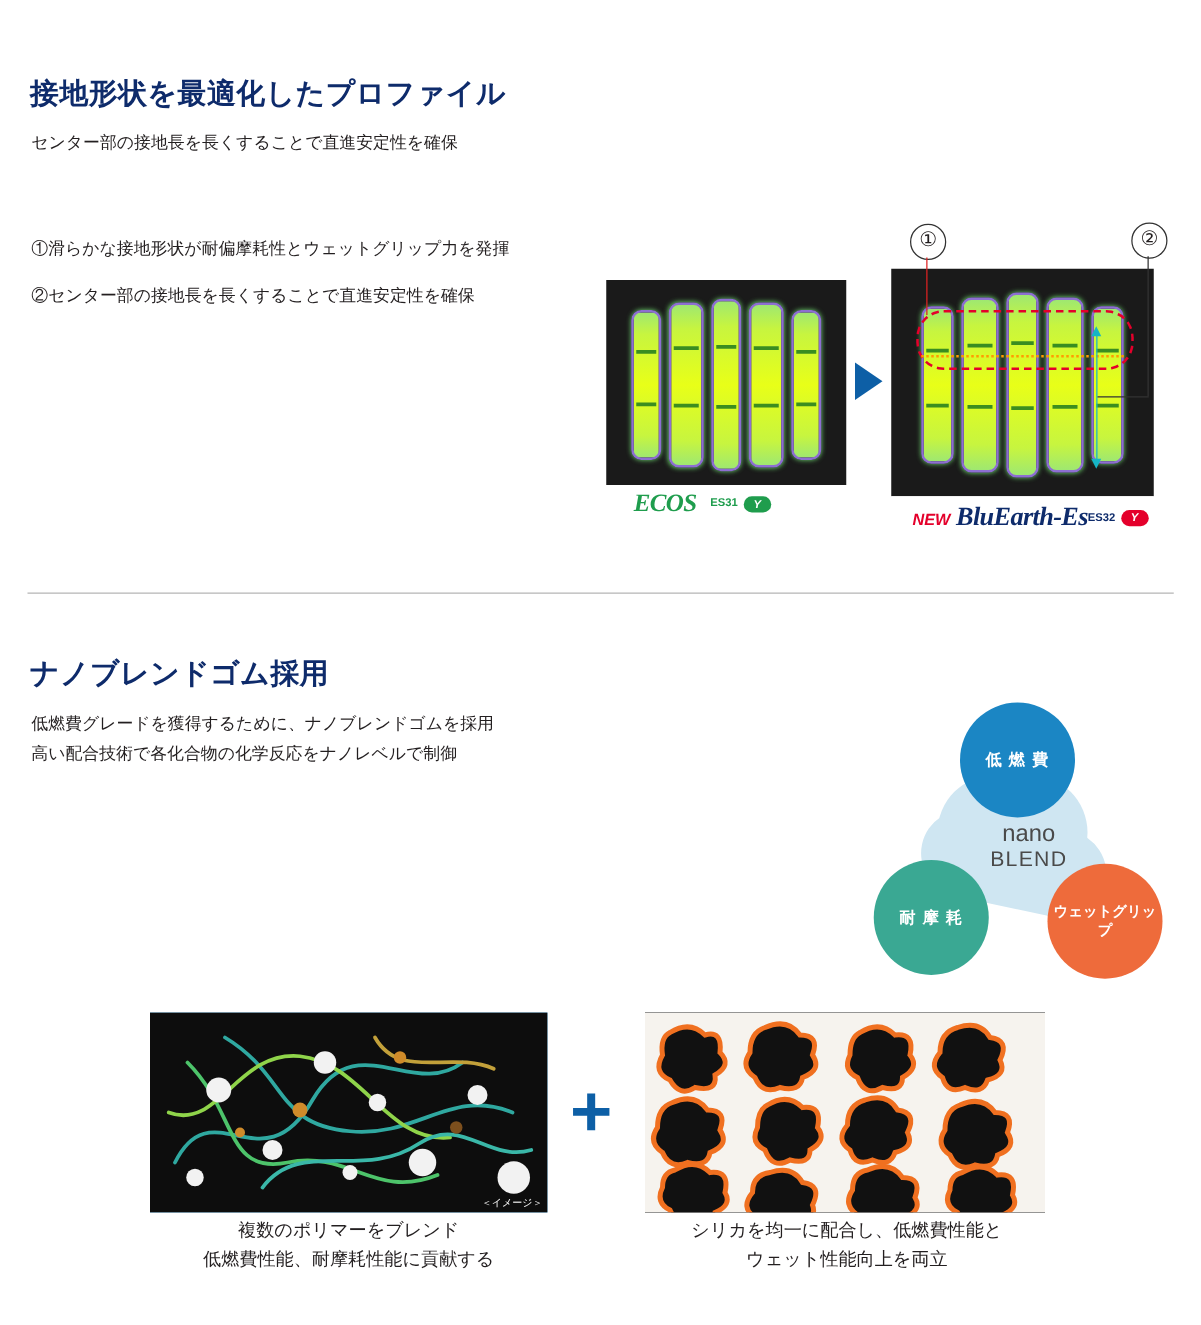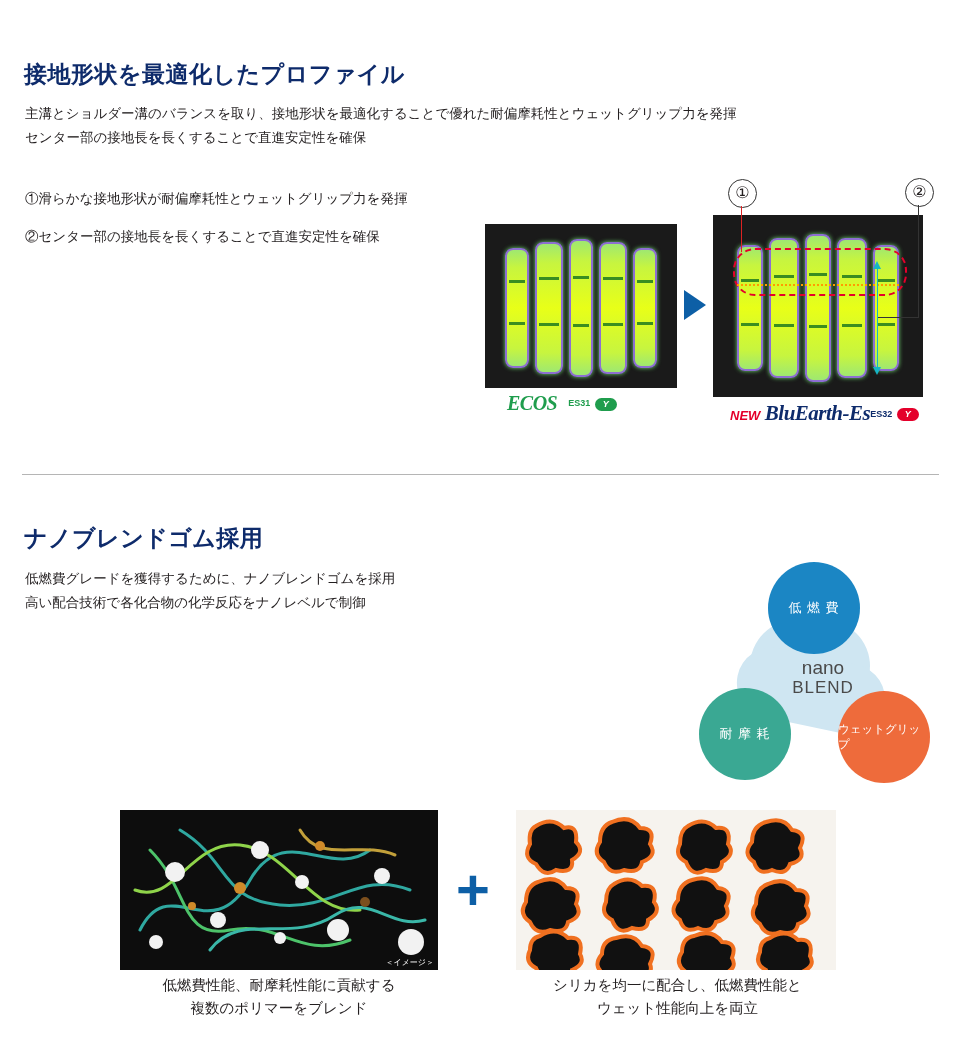--- a/index.html
+++ b/index.html
@@ -204,21 +204,22 @@
   .blob {
     position: absolute;
     width: 92px; height: 92px;
     border-radius: 50%;
     color: #fff;
     display: flex;
     align-items: center;
     justify-content: center;
     font-size: 13px;
     letter-spacing: 1px;
-    text-align: left;
+    text-align: center;
+    font-weight: bold;
   }
   #blob-top   { left: 78px; top: 2px;   background: #1b86c4; }
   #blob-left  { left: 9px;  top: 128px; background: #3aa893; }
   #blob-right { left: 148px;top: 131px; background: #ee6b3b; font-size: 11.5px; letter-spacing: 0; }
   .blob-link {
     position: absolute;
     background: #cfe6f2;
   }
   .nano-center {
     position: absolute;
@@ -274,21 +275,20 @@
   #cap-right { left: 505px; top: 962px; width: 345px; }
 </style>
 </head>
 <body>
 
 <div class="page">
 
   <h2 class="section-title" id="sec1-title">接地形状を最適化したプロファイル</h2>
 
   <div class="body-text" id="sec1-lead">
-    <div>主溝とショルダー溝のバランスを取り、接地形状を最適化することで優れた耐偏摩耗性とウェットグリップ力を発揮</div>
     <div>センター部の接地長を長くすることで直進安定性を確保</div>
   </div>
 
   <div class="body-text" id="sec1-note1">①滑らかな接地形状が耐偏摩耗性とウェットグリップ力を発揮</div>
   <div class="body-text" id="sec1-note2">②センター部の接地長を長くすることで直進安定性を確保</div>
 
   <div class="tirebox" id="ecos-box">
     <div class="ribs" style="left:14px; top:18px; width:164px;">
       <div class="rib" style="width:20px;height:116px;margin-top:6px;"></div>
       <div class="rib" style="width:24px;height:128px;margin-top:0px;"></div>
@@ -402,21 +402,21 @@
         <path d="M252,74 q18,-8 28,6 q16,0 10,16 q8,12 -8,18 q-2,12 -18,8 q-14,6 -20,-8 q-12,-8 -4,-20 q0,-16 12,-20 z"></path>
         <path d="M24,126 q16,-10 28,2 q16,-2 12,16 q6,10 -8,16 q-2,10 -16,6 q-14,6 -20,-8 q-12,-6 -6,-18 q0,-12 10,-14 z"></path>
         <path d="M100,128 q18,-6 26,8 q16,2 8,18 q4,10 -10,14 q-6,10 -18,4 q-14,6 -18,-8 q-12,-8 -2,-20 q0,-14 14,-16 z"></path>
         <path d="M178,126 q18,-8 28,6 q16,0 10,16 q6,10 -8,16 q-4,10 -18,6 q-14,4 -20,-8 q-12,-8 -4,-20 q0,-14 12,-16 z"></path>
         <path d="M254,128 q16,-10 28,2 q16,-2 12,16 q6,10 -8,16 q-2,10 -16,6 q-14,6 -20,-8 q-12,-6 -6,-18 q0,-12 10,-14 z"></path>
       </g>
     </svg>
   </div>
 
   <div class="caption" id="cap-left">
+    <div>複数のポリマーをブレンド</div>
     <div>低燃費性能、耐摩耗性能に貢献する</div>
-    <div>複数のポリマーをブレンド</div>
   </div>
   <div class="caption" id="cap-right">
     <div>シリカを均一に配合し、低燃費性能と</div>
     <div>ウェット性能向上を両立</div>
   </div>
 
 </div>
 
 </body></html>

